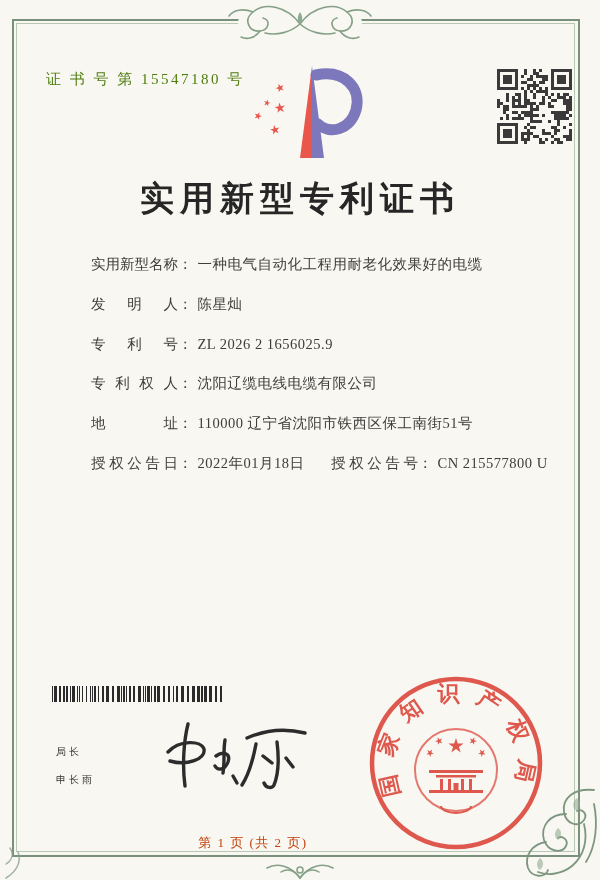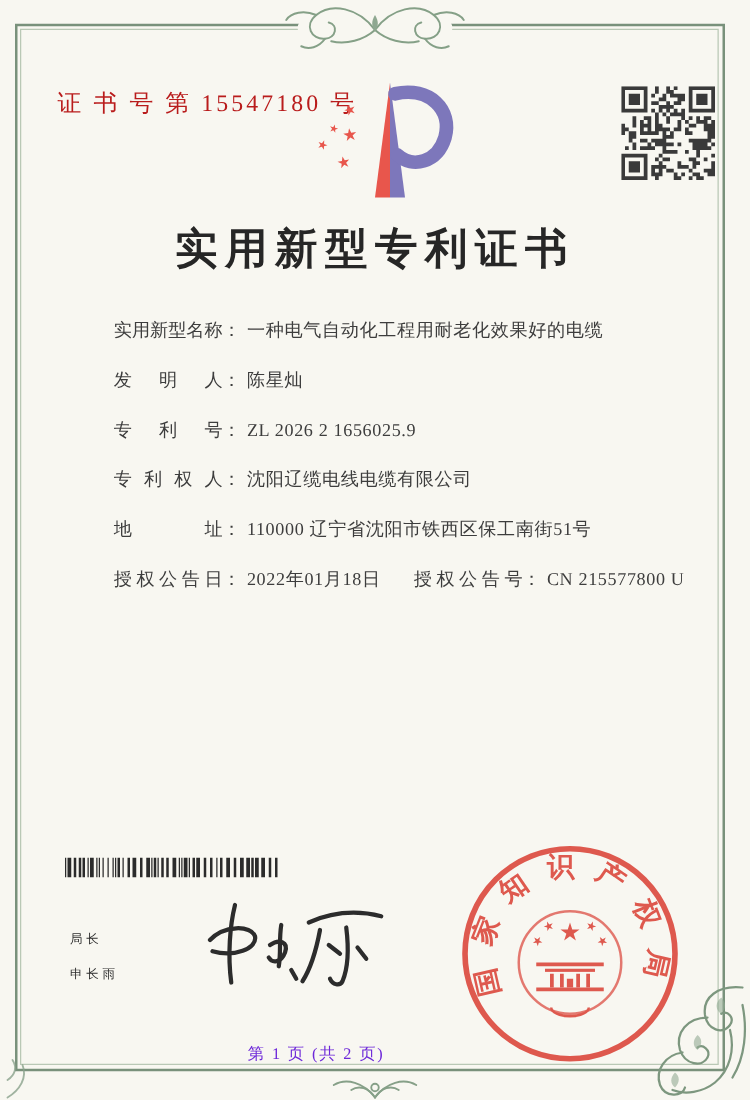--- a/index.html
+++ b/index.html
@@ -18,21 +18,21 @@
   .frame-outer{
     position:absolute;left:12px;top:19px;width:564px;height:834px;
     border:2px solid #79917b;pointer-events:none;
   }
   .frame-inner{
     position:absolute;left:16px;top:23px;width:557px;height:827px;
     border:1px solid #b9c8b5;pointer-events:none;
   }
   .cert-no{
     position:absolute;left:46px;top:70px;
-    font-size:19px;letter-spacing:2.5px;color:#b91c1c;
+    font-size:15px;letter-spacing:2.5px;color:#4d7c0f;
   }
   .logo{position:absolute;left:250px;top:62px;}
   .qr{position:absolute;left:497px;top:69px;}
   .title{
     position:absolute;left:0;top:176px;width:600px;
     text-align:center;font-size:34px;font-weight:600;
     letter-spacing:6px;color:#262626;
   }
   .fields{position:absolute;left:47px;top:255px;width:520px;margin-left:44px;}
   .frow{position:relative;height:39.8px;font-size:14.5px;color:#3d3d3d;white-space:nowrap;}
@@ -53,21 +53,21 @@
     font-size:10px;color:#2f2f2f;letter-spacing:3px;line-height:28px;
   }
   .signature{position:absolute;left:155px;top:716px;}
   .seal{position:absolute;left:367px;top:674px;}
   .issue-date{
     position:absolute;left:377px;top:789px;z-index:6;
     font-size:14.5px;color:#151515;letter-spacing:0.5px;
   }
   .footer{
     position:absolute;left:0;top:834px;width:506px;text-align:center;
-    font-size:13px;letter-spacing:1.5px;color:#6d28d9;
+    font-size:13px;letter-spacing:1.5px;color:#c2410c;
   }
   .orn{position:absolute;pointer-events:none;}
   .orn.top{left:203px;top:0;}
   .orn.br{left:514px;top:784px;}
   .orn.bc{left:257px;top:856px;}
   .orn.bl{left:2px;top:842px;}
   svg{display:block;}
 </style>
 </head>
 <body>

